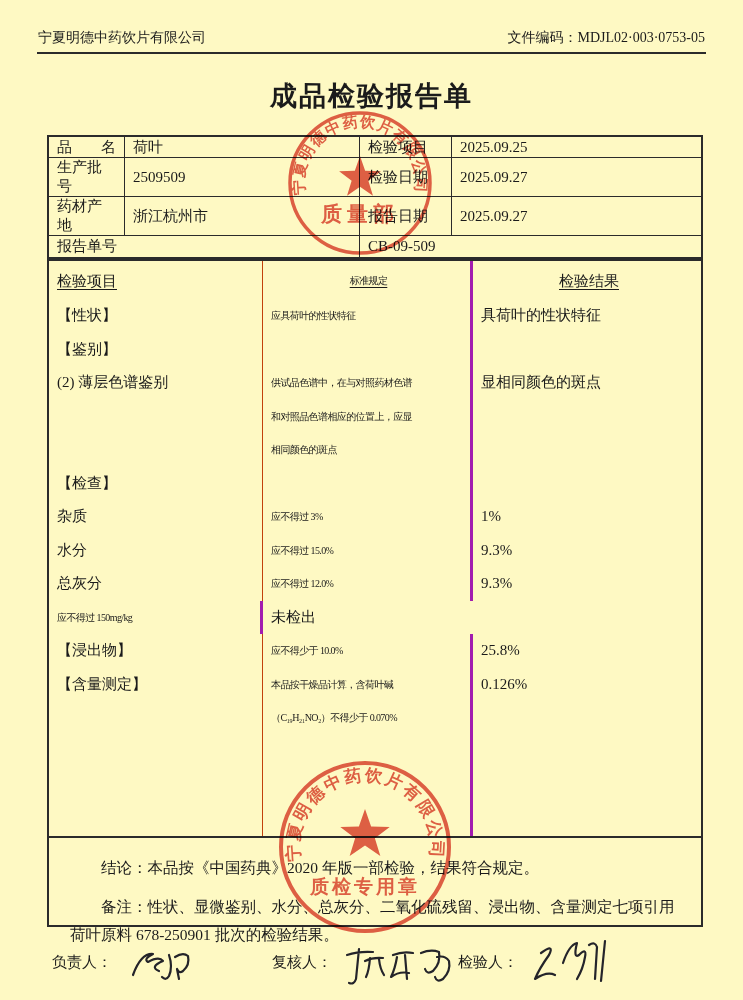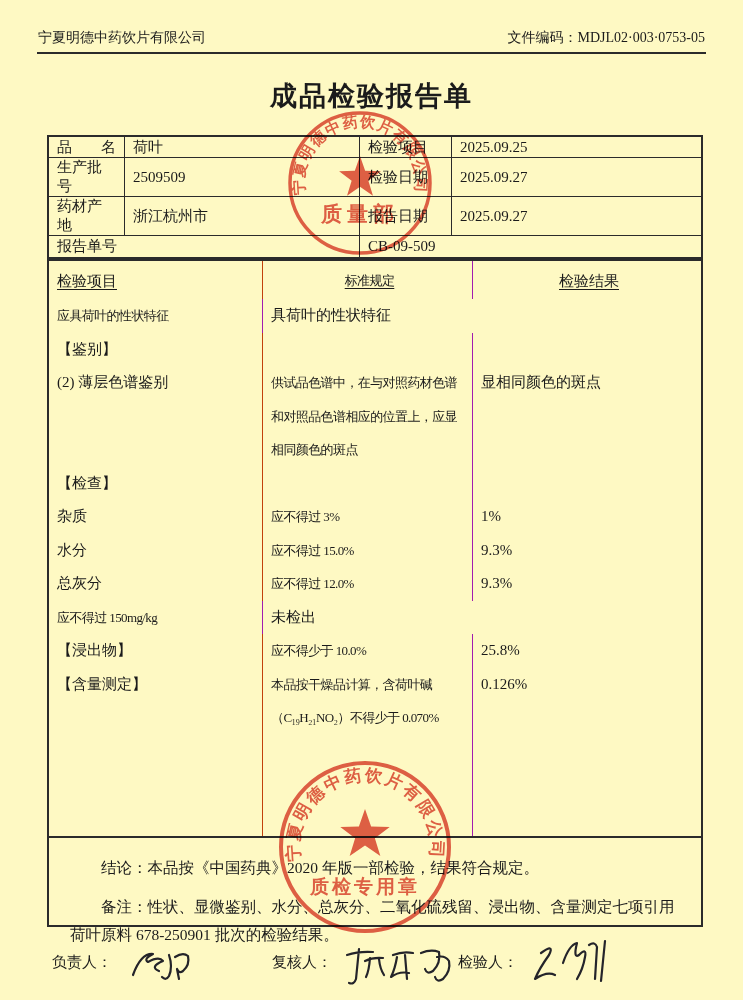--- a/index.html
+++ b/index.html
@@ -28,21 +28,21 @@
   
   .main-table{
     position:absolute;left:47px;top:259px;width:656px;height:579px;box-sizing:border-box;
     border:2px solid #2b2b2b;display:flex;flex-direction:column;font-size:15px;
   }
   .mrow{display:grid;grid-template-columns:214px 210px 228px;}
   .mrow.hdr .mc{padding-top:10px;padding-bottom:8px;}
   .mrow.fill{flex:1;}
   .mc{box-sizing:border-box;line-height:33.5px;white-space:pre-line;padding-left:8px;padding-right:4px;}
   .mc.c0{border-right:1px solid #c2410c;}
-  .mc.c1{border-right:1px solid #a21caf;font-size:13px;letter-spacing:-0.6px;}
+  .mc.c1{border-right:3px solid #a21caf;font-size:10px;letter-spacing:-0.6px;}
   .mc.hd{line-height:20px;}
   .mc.hd span{text-decoration:underline;text-underline-offset:3px;}
   .mc.hd.center{text-align:center;}
   
   .concl{
     position:absolute;left:47px;top:838px;width:656px;height:89px;box-sizing:border-box;
     border:2px solid #2b2b2b;border-top:none;padding:5px 10px 0 10px;font-size:15.5px;
   }
   .concl p{margin:11px;text-indent:2em;line-height:28px;}
   
@@ -89,20 +89,21 @@
     <div class="ic span2 last">CB-09-509</div>
   </div>
 
   <div class="main-table">
     <div class="mrow hdr">
       <div class="mc c0 hd"><span>检验项目</span></div>
       <div class="mc c1 hd center"><span>标准规定</span></div>
       <div class="mc c2 hd center"><span>检验结果</span></div>
     </div>
     <div class="mrow">
+        <div class="mc c0">【性状】</div>
         <div class="mc c1">应具荷叶的性状特征</div>
         <div class="mc c2">具荷叶的性状特征</div>
       </div>
       <div class="mrow">
         <div class="mc c0">【鉴别】</div>
         <div class="mc c1"></div>
         <div class="mc c2"></div>
       </div>
       <div class="mrow">
         <div class="mc c0">(2) 薄层色谱鉴别</div>

